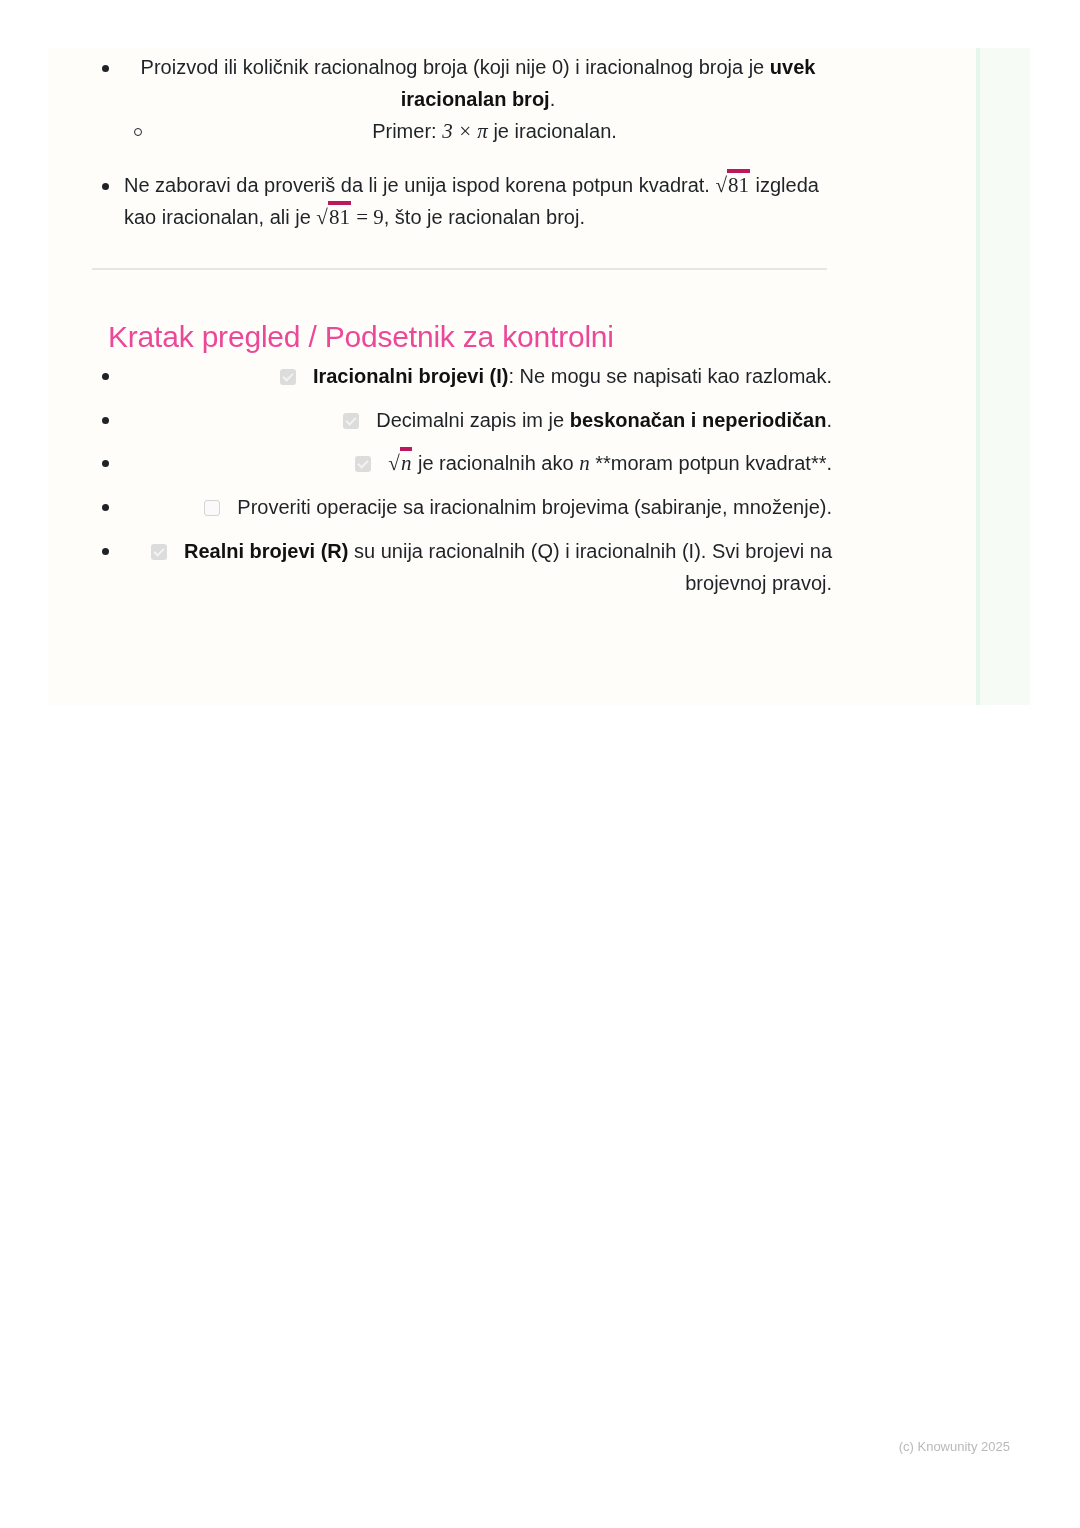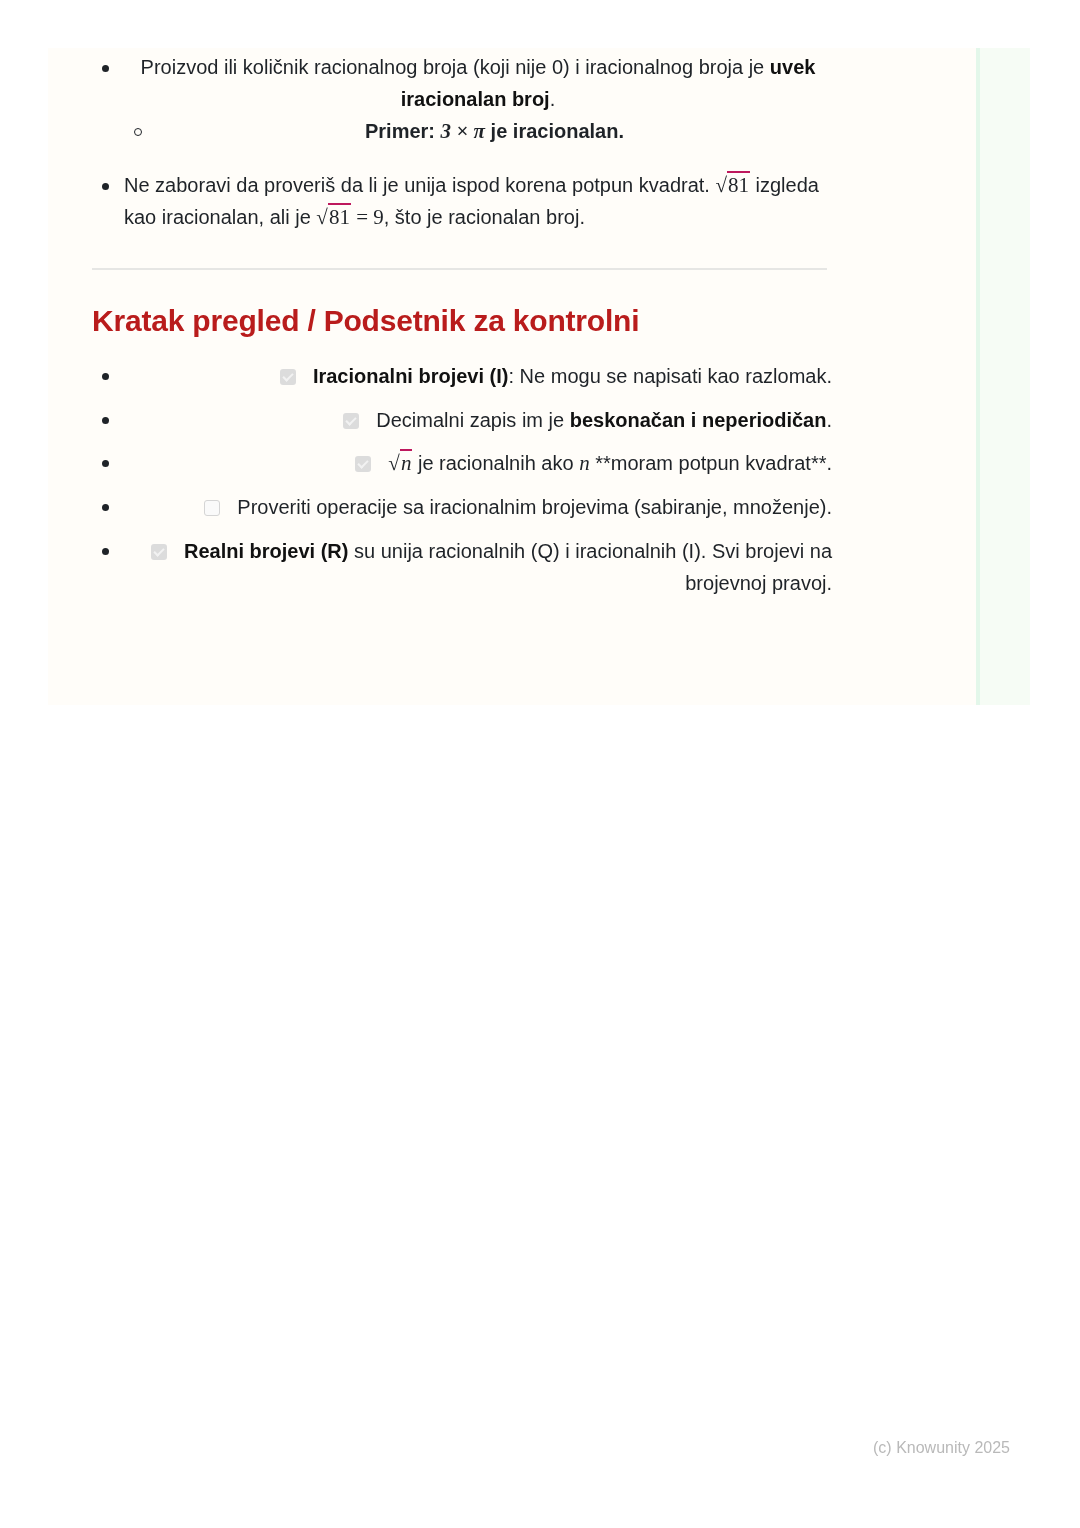--- a/index.html
+++ b/index.html
@@ -22,54 +22,54 @@
     position: relative; padding-left: 32px; font-size: 20px; line-height: 32px;
   }
   ul.main > li::before {
     content: ""; position: absolute; left: 10px; top: 14px; width: 7px; height: 7px;
     border-radius: 50%; background: #1f2328;
   }
   .b { font-weight: bold; color: #111; }
   .m { font-family: "Liberation Serif", "DejaVu Serif", serif; font-size: 21px; }
   .mi { font-family: "Liberation Serif", "DejaVu Serif", serif; font-style: italic; font-size: 21px; }
   .sqrt { font-family: "Liberation Serif", "DejaVu Serif", serif; font-size: 21px; white-space: nowrap; }
-  .sqrt .rad { border-top: 2px solid #be185d; padding: 0 1px; }
-  ul.sub { list-style: none; margin: 0; padding: 0; font-weight: bold; }
+  .sqrt .rad { border-top: 4px solid #be185d; padding: 0 1px; }
+  ul.sub { list-style: none; margin: 0; padding: 0; }
   ul.sub > li { position: relative; padding-left: 33px; font-size: 20px; line-height: 32px; }
   ul.sub > li::before {
     content: ""; position: absolute; left: 10px; top: 13px; width: 6px; height: 6px;
     border-radius: 50%; border: 1.5px solid #1f2328;
   }
   .item1 { margin-top: 3px; text-align: center; }
   .item2 { margin-top: 22px; }
   .divider { position: absolute; left: 92px; top: 268px; width: 735px; height: 2px; background: #e6e6e4; }
   .heading {
-    position: absolute; left: 92px; top: 302px; font-size: 30px; font-weight: bold;
-    color: #b91c1c; margin: 0; line-height: 38px; letter-spacing: -0.2px;
+    position: absolute; left: 92px; top: 302px; font-size: 30px; font-weight: normal;
+    color: #ec4899; margin: 16px; line-height: 38px; letter-spacing: -0.2px;
   }
   .checklist { position: absolute; left: 92px; top: 360px; width: 740px; list-style: none; margin: 0; padding: 0; }
   .checklist > li {
     position: relative; padding-left: 32px; font-size: 20px; line-height: 32px; margin-bottom: 11.7px; text-align: right;
   }
   .checklist > li::before {
     content: ""; position: absolute; left: 10px; top: 13px; width: 7px; height: 7px;
     border-radius: 50%; background: #1f2328;
   }
   .cb {
     display: inline-block; width: 16px; height: 16px; border-radius: 3px; vertical-align: -2px;
     margin-right: 17px; box-sizing: border-box; position: relative;
   }
   .cb.checked { background: #dcdcdc; }
   .cb.checked::after {
     content: ""; position: absolute; left: 5px; top: 2px; width: 4px; height: 8px;
     border: solid #f2f2f2; border-width: 0 2px 2px 0; transform: rotate(45deg);
   }
   .cb.unchecked { background: #fafafa; border: 1px solid #d5d5d5; }
   .footer {
-    position: absolute; right: 70px; top: 1439px; font-size: 16px; color: #b9b9b9;
+    position: absolute; right: 70px; top: 1439px; font-size: 13px; color: #b9b9b9;
   }
 </style>
 </head>
 <body>
 
 <div class="panel"></div>
 <div class="side-strip"></div>
 
 <div class="content">
   <ul class="main">

